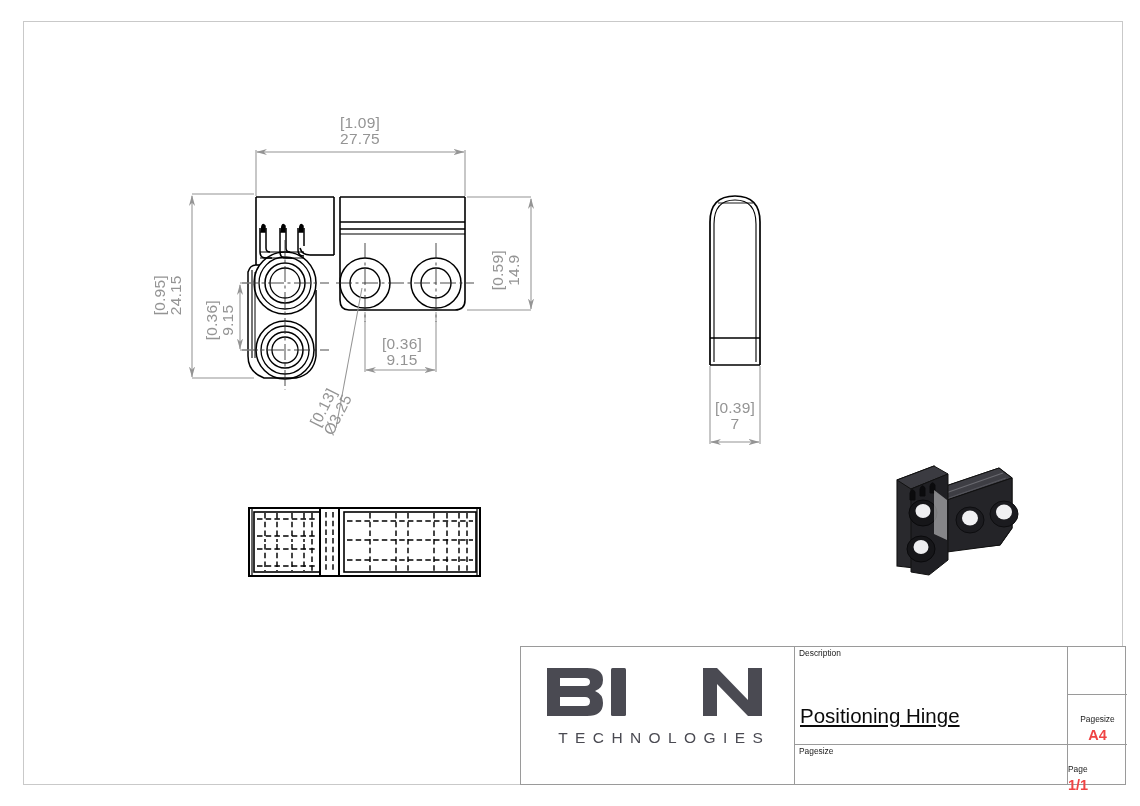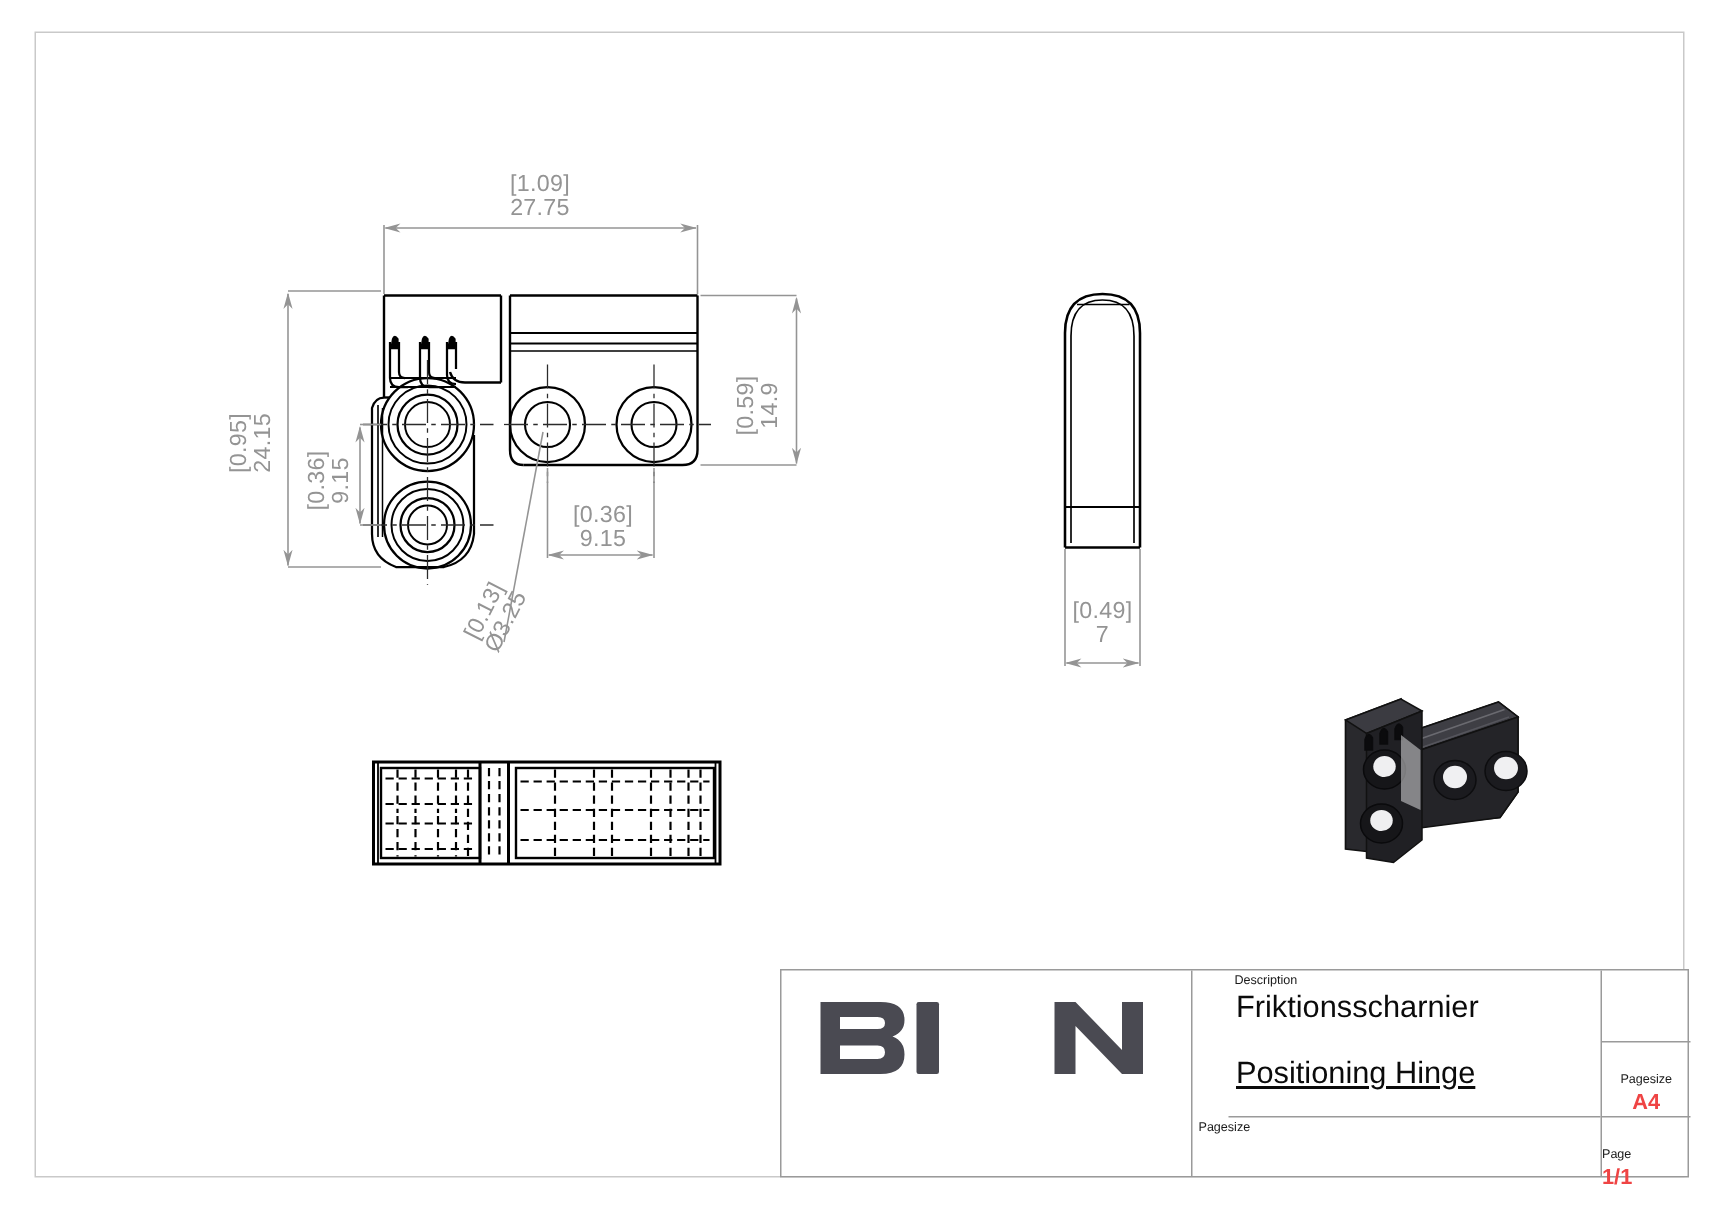--- a/index.html
+++ b/index.html
@@ -94,21 +94,20 @@
     width: 59px;
     height: 100%;
     box-sizing: border-box;
   }
   .tb-desc {
     position: absolute;
     left: 0; top: 0; right: 0;
     height: 98px;
     box-sizing: border-box;
     border-bottom: 1.1px solid #9a9a9a;
-    margin-left: 24px;
   }
   .tb-rev {
     position: absolute;
     left: 0; top: 98px; right: 0; bottom: 0;
     box-sizing: border-box;
   }
   .tb-label {
     position: absolute;
     left: 4px;
     top: 1px;
@@ -443,45 +442,45 @@
     <span class="d-br">[0.36]</span>
     <span class="d-val">9.15</span>
   </div>
 
   <div class="dim center rot-lead" style="left:284px; top:395px; width:86px;">
     <span class="d-br">[0.13]</span>
     <span class="d-val">Ø3.25</span>
   </div>
 
   <div class="dim center" style="left:689px; top:400px; width:84px;">
-    <span class="d-br">[0.49]</span>
+    <span class="d-br">[0.39]</span>
     <span class="d-val">7</span>
   </div>
 
   <div id="title-block">
 
     <div class="tb-logo-cell">
       <div id="logo-wrap">
         <svg viewBox="0 0 235 62" width="235" height="62">
 
           <path d="M4,4 L44,4 Q60,4 60,16 Q60,24 52,27 Q60,30 60,39 Q60,52 44,52 L4,52 Z
                    M17,14 L17,22 L42,22 Q47,22 47,18 Q47,14 42,14 Z
                    M17,33 L17,42 L42,42 Q47,42 47,37.5 Q47,33 42,33 Z" fill="#4a4a52"></path>
 
           <rect x="68" y="4" width="15" height="48" rx="1.5" fill="#4a4a52"></rect>
 
           <path d="M160,52 L160,4 L174,4 L205,36 L205,4 L219,4 L219,52 L205,52 L174,20 L174,52 Z" fill="#4a4a52"></path>
         </svg>
+        <div class="logo-tech">TECHNOLOGIES</div>
       </div>
     </div>
 
     <div class="tb-mid-cell">
       <div class="tb-desc">
         <span class="tb-label">Description</span>
-        <span class="tb-line1">Friktionsscharnier</span>
         <span class="tb-line2">Positioning Hinge</span>
       </div>
       <div class="tb-rev">
         <span class="tb-label">Pagesize</span>
         <span class="tb-line1" style="top:15px; font-size:14.5px;"></span>
       </div>
     </div>
 
     <div class="tb-right-cell">
       <div class="tb-r-top"></div>

